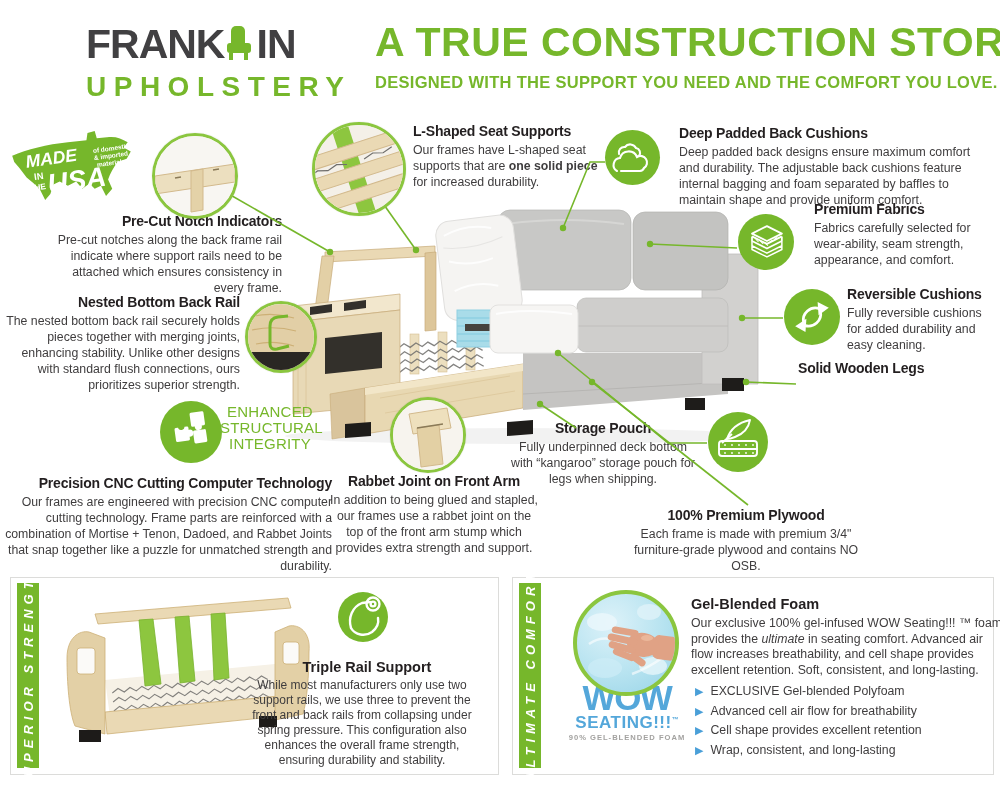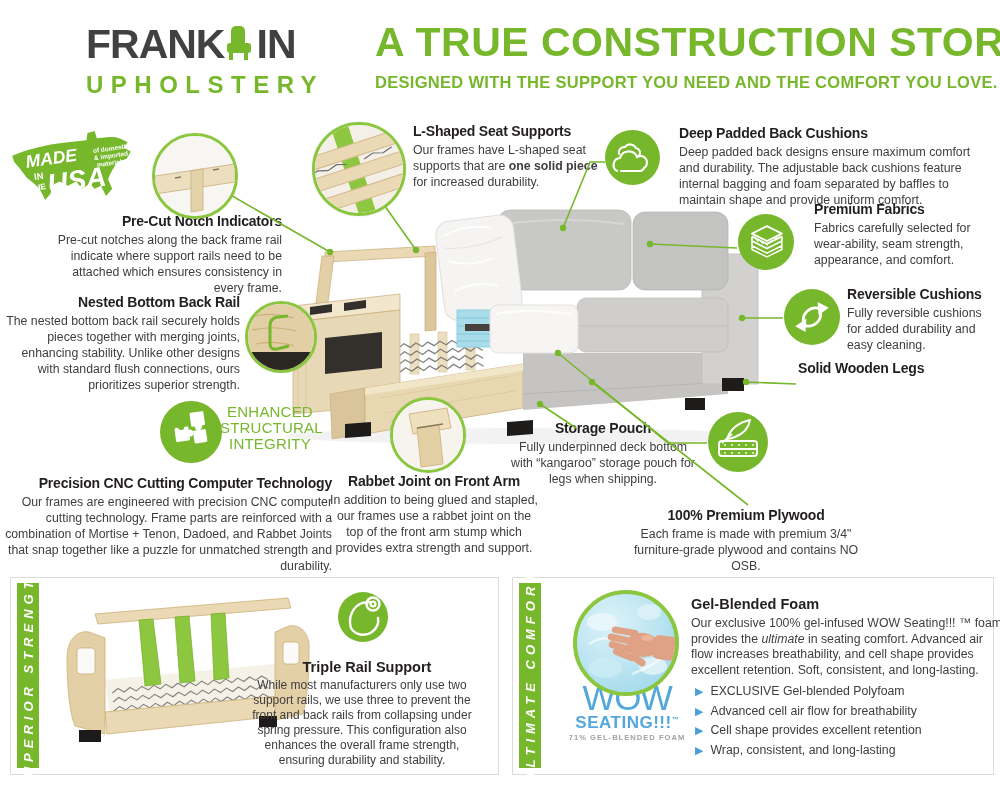--- a/index.html
+++ b/index.html
@@ -2,21 +2,21 @@
 <html><head>
 <meta charset="utf-8">
 <style>
   html,body{margin:0;padding:0;background:#fff;}
   .page{position:relative;width:1000px;height:800px;background:#fff;overflow:hidden;
         font-family:"Liberation Sans",sans-serif;color:#3f3d3e;}
   .abs{position:absolute;}
   
   .brand-row{display:flex;align-items:flex-end;gap:2px;}
   .brand-word{font-size:41px;font-weight:800;letter-spacing:-1px;color:#414042;line-height:1;}
-  .brand-sub{font-size:24px;font-weight:700;letter-spacing:7.5px;color:#76b72b;margin-top:6px;}
+  .brand-sub{font-size:28px;font-weight:700;letter-spacing:7.5px;color:#76b72b;margin-top:6px;}
   .page-title{font-size:41px;font-weight:800;color:#76b72b;letter-spacing:.5px;line-height:1;white-space:nowrap;}
   .page-subtitle{font-size:16.5px;font-weight:700;color:#76b72b;letter-spacing:.3px;margin-top:10px;white-space:nowrap;}
   
   .callout{z-index:4;}
   .ct{font-size:14px;font-weight:700;color:#231f20;letter-spacing:-.2px;margin:0 0 3px 0;line-height:1.1;}
   .cb{font-size:12.3px;line-height:16px;color:#3f3d3e;margin:0;}
   .al-r{text-align:right;} .al-c{text-align:center;} .al-l{text-align:left;}
   .integrity{font-size:15px;font-weight:400;color:#76b72b;line-height:16px;letter-spacing:.2px;text-align:center;}
   
   .icon-circle{border-radius:50%;background:#76b72b;display:flex;align-items:center;justify-content:center;z-index:6;}
@@ -28,21 +28,21 @@
   .vlabel{writing-mode:vertical-rl;transform:rotate(180deg);color:#fff;font-style:italic;font-weight:700;
           font-size:13px;letter-spacing:5px;white-space:nowrap;}
   .panel-title{font-size:14.5px;font-weight:700;color:#231f20;text-align:center;}
   .panel-body{font-size:12px;line-height:15px;color:#3f3d3e;text-align:center;}
   .gel-title{font-size:14.5px;font-weight:700;color:#231f20;}
   .gel-body{font-size:12.3px;line-height:15.5px;color:#3f3d3e;}
   .bullets{list-style:none;margin:0;padding:0;}
   .bullets li{font-size:12.3px;line-height:15px;color:#3f3d3e;margin-bottom:4.5px;display:flex;align-items:baseline;}
   .b-arrow{color:#4a9fd8;font-size:11px;margin-right:7px;}
   .wow-block{text-align:center;line-height:1;}
-  .wow-word{font-size:35px;font-weight:400;color:#54a7da;letter-spacing:-1.5px;line-height:.9;}
+  .wow-word{font-size:35px;font-weight:700;color:#54a7da;letter-spacing:-1.5px;line-height:.9;}
   .wow-seating{font-size:17px;font-weight:800;color:#54a7da;letter-spacing:.5px;}
   .wow-tm{font-size:7px;vertical-align:super;color:#54a7da;font-weight:700;}
   .wow-tag{font-size:7.6px;color:#a3a2a0;letter-spacing:1px;margin-top:3px;font-weight:700;}
   .gel-photo{border-radius:50%;border:4px solid #8bc63f;overflow:hidden;z-index:6;
              background:radial-gradient(circle at 35% 30%, #ddf2f9 0%, #b7e3f0 55%, #96d3e7 100%);}
   .bold{font-weight:700;} .ital{font-style:italic;}
   svg text{font-family:"Liberation Sans",sans-serif;}
 </style>
 </head>
 <body>
@@ -390,21 +390,21 @@
           <rect x="37" y="59" width="23" height="6.6" rx="3.3" transform="rotate(14 48 62)"></rect>
           <rect x="54" y="62" width="18" height="7" rx="3.5" transform="rotate(28 63 65)"></rect>
         </g>
         <ellipse cx="70" cy="44" rx="6" ry="3" fill="#edbd9f" opacity="0.8"></ellipse>
       </svg>
     </div>
 
     <div class="wow-block abs" style="left:52px;top:104px;width:124px;">
       <div class="wow-word">WOW</div>
       <div><span class="wow-seating">SEATING!!!</span><span class="wow-tm">™</span></div>
-      <div class="wow-tag">71% GEL-BLENDED FOAM</div>
+      <div class="wow-tag">90% GEL-BLENDED FOAM</div>
     </div>
 
     <div class="abs gel-title" style="left:178px;top:18px;">Gel-Blended Foam</div>
     <p class="abs gel-body" style="left:178px;top:26px;width:312px;"><span>Our exclusive 100% gel-infused WOW Seating!!! ™ foam provides the </span><span class="ital">ultimate</span><span> in seating comfort. Advanced air flow increases breathability, and cell shape provides excellent retention. Soft, consistent, and long-lasting.</span></p>
 
     <ul class="bullets abs" style="left:182px;top:106px;width:300px;">
       <li>
           <span class="b-arrow">▶</span>
           <span>EXCLUSIVE Gel-blended Polyfoam</span>
         </li>

